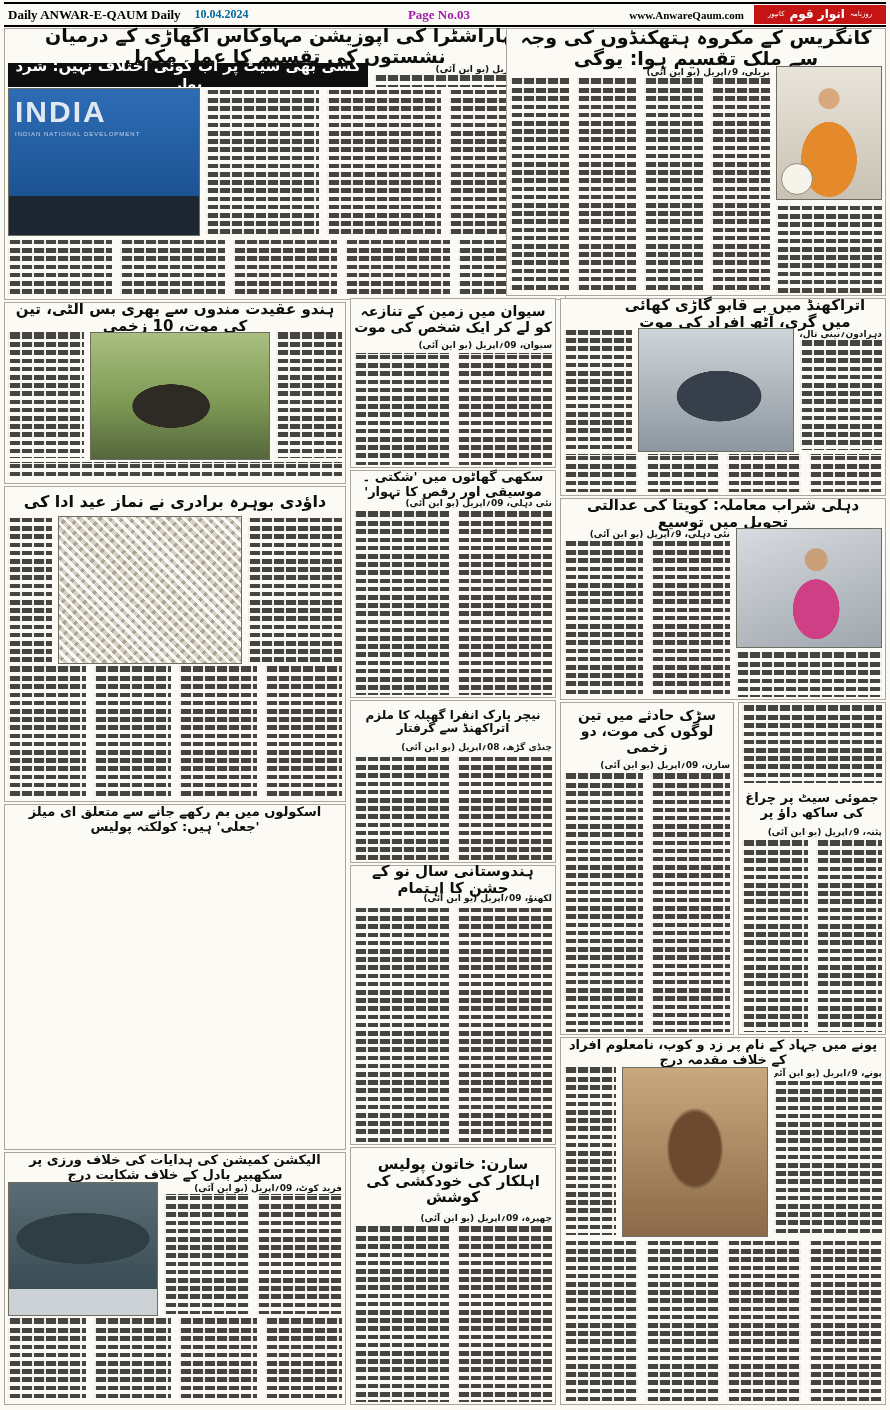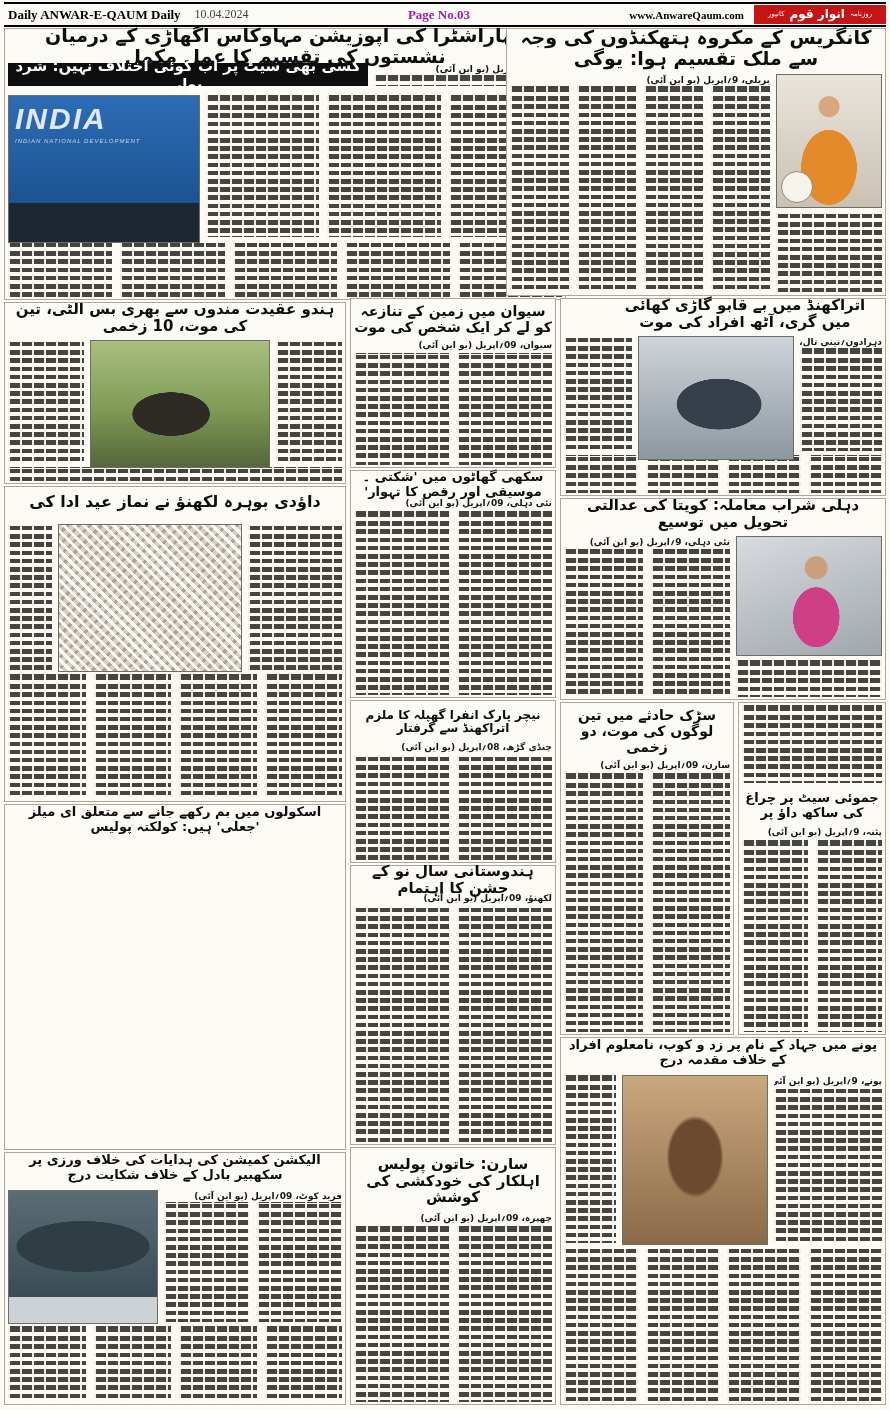--- a/index.html
+++ b/index.html
@@ -3,21 +3,21 @@
 <meta charset="utf-8">
 <style>
   html,body{margin:0;padding:0;background:#9a9a9a;}
   #page{position:relative;width:890px;height:1410px;margin:0 auto;background:#fbfaf5;
         font-family:"DejaVu Sans",sans-serif;overflow:hidden;}
   
   #hdr{position:absolute;left:4px;top:2px;width:882px;height:21px;
        border-top:2px solid #000;border-bottom:2px solid #000;
        display:flex;align-items:center;font-family:"Liberation Serif",serif;}
   .hdr-title{font-weight:700;font-size:13px;color:#000;padding-left:4px;white-space:nowrap;}
-  .hdr-date{font-weight:400;font-size:12px;color:#404040;padding-left:14px;white-space:nowrap;}
+  .hdr-date{font-weight:700;font-size:12px;color:#0369a1;padding-left:14px;white-space:nowrap;}
   .hdr-page{font-weight:700;font-size:13px;color:#a21caf;flex:1;text-align:center;white-space:nowrap;}
   .hdr-site{font-weight:700;font-size:11px;color:#000;padding-right:10px;white-space:nowrap;}
   .masthead{width:132px;height:19px;background:#c41414;color:#fff;display:flex;
             align-items:center;justify-content:center;gap:5px;direction:rtl;
             font-family:"DejaVu Sans",sans-serif;}
   .masthead .mh-big{font-size:12px;font-weight:700;line-height:19px;}
   .masthead .mh-small{font-size:7px;line-height:19px;}
   
   .art{position:absolute;box-sizing:border-box;border:1px solid #aaa69c;background:#fbfaf5;
        padding:2px 3px;display:flex;flex-direction:column;}
@@ -25,28 +25,28 @@
       display:flex;align-items:center;justify-content:center;flex-shrink:0;}
   .rev{background:#0e0e0e;color:#fff;font-weight:700;direction:rtl;text-align:center;
        display:flex;align-items:center;justify-content:center;}
   .dl{direction:rtl;text-align:right;font-size:9px;font-weight:700;color:#151515;
       height:12px;line-height:12px;flex-shrink:0;overflow:hidden;white-space:nowrap;}
   
   .fake{background-image:
         repeating-linear-gradient(90deg, rgba(251,250,245,0.92) 0 2px, rgba(251,250,245,0) 2px 12px),
         repeating-linear-gradient(180deg, #45443f 0 4.5px, rgba(0,0,0,0) 4.5px 8.2px);
         background-position:0 2px;}
-  .row{display:flex;gap:6px;margin-top:9px;min-height:0;}
+  .row{display:flex;gap:6px;margin-top:1px;min-height:0;}
   .cols{display:flex;gap:8px;flex:1;min-height:0;}
   .cols .fake{flex:1;}
   .colwrap{display:flex;flex-direction:column;flex:1;min-width:0;}
   .pcol{display:flex;flex-direction:column;flex-shrink:0;}
   .grow{flex:1;min-height:0;}
   
-  .ph{border:1px solid #6f6c64;position:relative;overflow:hidden;flex-shrink:0;font-style:italic;}
+  .ph{border:1px solid #6f6c64;position:relative;overflow:hidden;flex-shrink:0;}
   .ph-yogi{background:
      radial-gradient(circle 12px at 50% 24%, #d8a77e 0 10px, rgba(0,0,0,0) 11px),
      radial-gradient(ellipse 46px 62px at 50% 70%, #e58a2a 0 60%, rgba(0,0,0,0) 61%),
      linear-gradient(180deg,#e9e4da,#c9c2b4);}
   .ph-india{background:
      linear-gradient(0deg,#1d2731 0 27%, rgba(0,0,0,0) 27%),
      linear-gradient(180deg,#2d6cb5,#174a86);}
   .backdrop-word{position:absolute;left:6px;top:6px;color:rgba(255,255,255,.85);
      font-weight:700;font-size:30px;letter-spacing:2px;font-family:"Liberation Sans",sans-serif;}
   .backdrop-sub{position:absolute;left:6px;top:42px;color:rgba(255,255,255,.7);
@@ -187,21 +187,21 @@
   <div class="art" style="left:350px;top:470px;width:206px;height:228px;">
     <div class="hl" style="height:24px;font-size:13px;">سکھی گھاٹوں میں 'شکتی ۔ موسیقی اور رقص کا تہوار'</div>
     <div class="dl">نئی دہلی، 09؍اپریل (یو این آئی)</div>
     <div class="cols" style="margin-top:2px;">
       <div class="fake"></div>
       <div class="fake"></div>
     </div>
   </div>
 
   <div class="art" style="left:4px;top:486px;width:342px;height:316px;">
-    <div class="hl" style="height:26px;font-size:16px;">داؤدی بوہرہ لکھنؤ نے نماز عید ادا کی</div>
+    <div class="hl" style="height:26px;font-size:16px;">داؤدی بوہرہ برادری نے نماز عید ادا کی</div>
     <div class="row" style="height:146px;">
       <div class="fake" style="width:44px;"></div>
       <div class="ph ph-bohra" style="width:182px;height:146px;"></div>
       <div class="fake grow"></div>
     </div>
     <div class="cols" style="margin-top:4px;">
       <div class="fake"></div>
       <div class="fake"></div>
       <div class="fake"></div>
       <div class="fake"></div>

